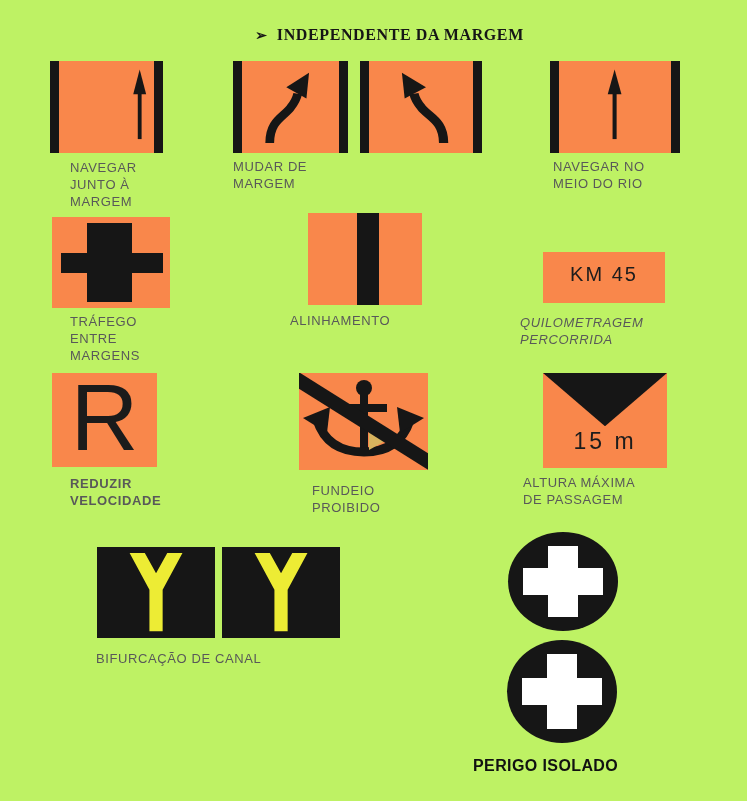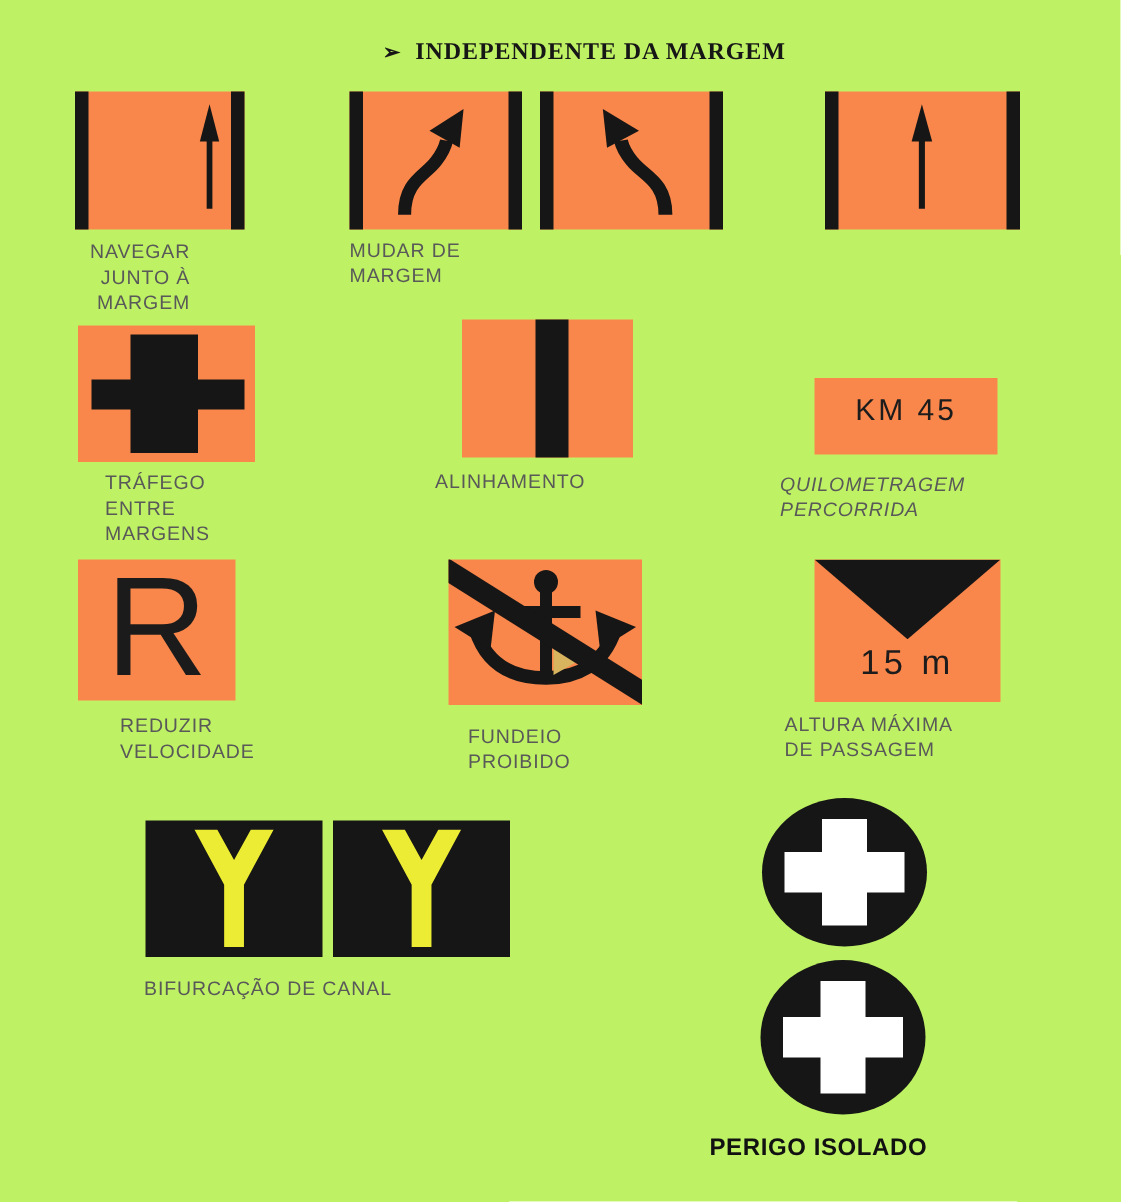--- a/index.html
+++ b/index.html
@@ -99,25 +99,27 @@
     <div class="edge-bar l"></div>
     <div class="edge-bar r"></div>
     <div class="glyph" style="left:38%;width:24%;top:8%;height:84%;">
       <svg viewBox="0 0 100 100" preserveAspectRatio="none">
         <line x1="50" y1="92" x2="50" y2="28" stroke="currentColor" stroke-width="13"></line>
         <polygon points="50,2 28,34 72,34" fill="currentColor"></polygon>
       </svg>
     </div>
   </div>
 
-  <div class="caption" style="left:60px;top:159px;text-align:right;">NAVEGAR
+  <div class="caption" style="left:70px;top:159px;">NAVEGAR
 JUNTO À
 MARGEM</div>
   <div class="caption center" style="left:233px;top:158px;width:249px;">MUDAR DE
 MARGEM</div>
+  <div class="caption" style="left:553px;top:158px;">NAVEGAR NO
+MEIO DO RIO</div>
 
   <div class="sign" style="left:52px;top:217px;width:118px;height:91px;">
     <div class="vbar" style="left:30%;width:38%;top:7%;height:86%;"></div>
     <div class="hbar" style="left:8%;width:86%;top:40%;height:22%;"></div>
   </div>
   <div class="caption" style="left:70px;top:313px;">TRÁFEGO
 ENTRE
 MARGENS</div>
 
   <div class="sign" style="left:308px;top:213px;width:114px;height:92px;">
@@ -127,21 +129,21 @@
 
   <div class="sign" style="left:543px;top:252px;width:122px;height:51px;">
     <div class="sign-text" style="top:11px;font-size:20px;">KM 45</div>
   </div>
   <div class="caption center" style="left:520px;top:314px;width:170px;font-style:italic;">QUILOMETRAGEM
 PERCORRIDA</div>
 
   <div class="sign" style="left:52px;top:373px;width:105px;height:94px;">
     <div class="big-r">R</div>
   </div>
-  <div class="caption" style="left:80px;top:475px;">REDUZIR
+  <div class="caption" style="left:70px;top:475px;font-weight:bold;">REDUZIR
 VELOCIDADE</div>
 
   <div class="sign" style="left:299px;top:373px;width:129px;height:97px;">
     <div class="glyph" style="inset:0;">
       <svg viewBox="0 0 129 97" preserveAspectRatio="none">
         <circle cx="65" cy="15" r="8" fill="currentColor"></circle>
         <rect x="61" y="20" width="8" height="59" fill="currentColor"></rect>
         <rect x="42" y="31" width="46" height="8" fill="currentColor"></rect>
         <path d="M 18,47 C 26,72 45,79 65,79 C 85,79 103,71 111,47" fill="none" stroke="currentColor" stroke-width="9"></path>
         <polygon points="4,45 31,34 28,60" fill="currentColor"></polygon>

